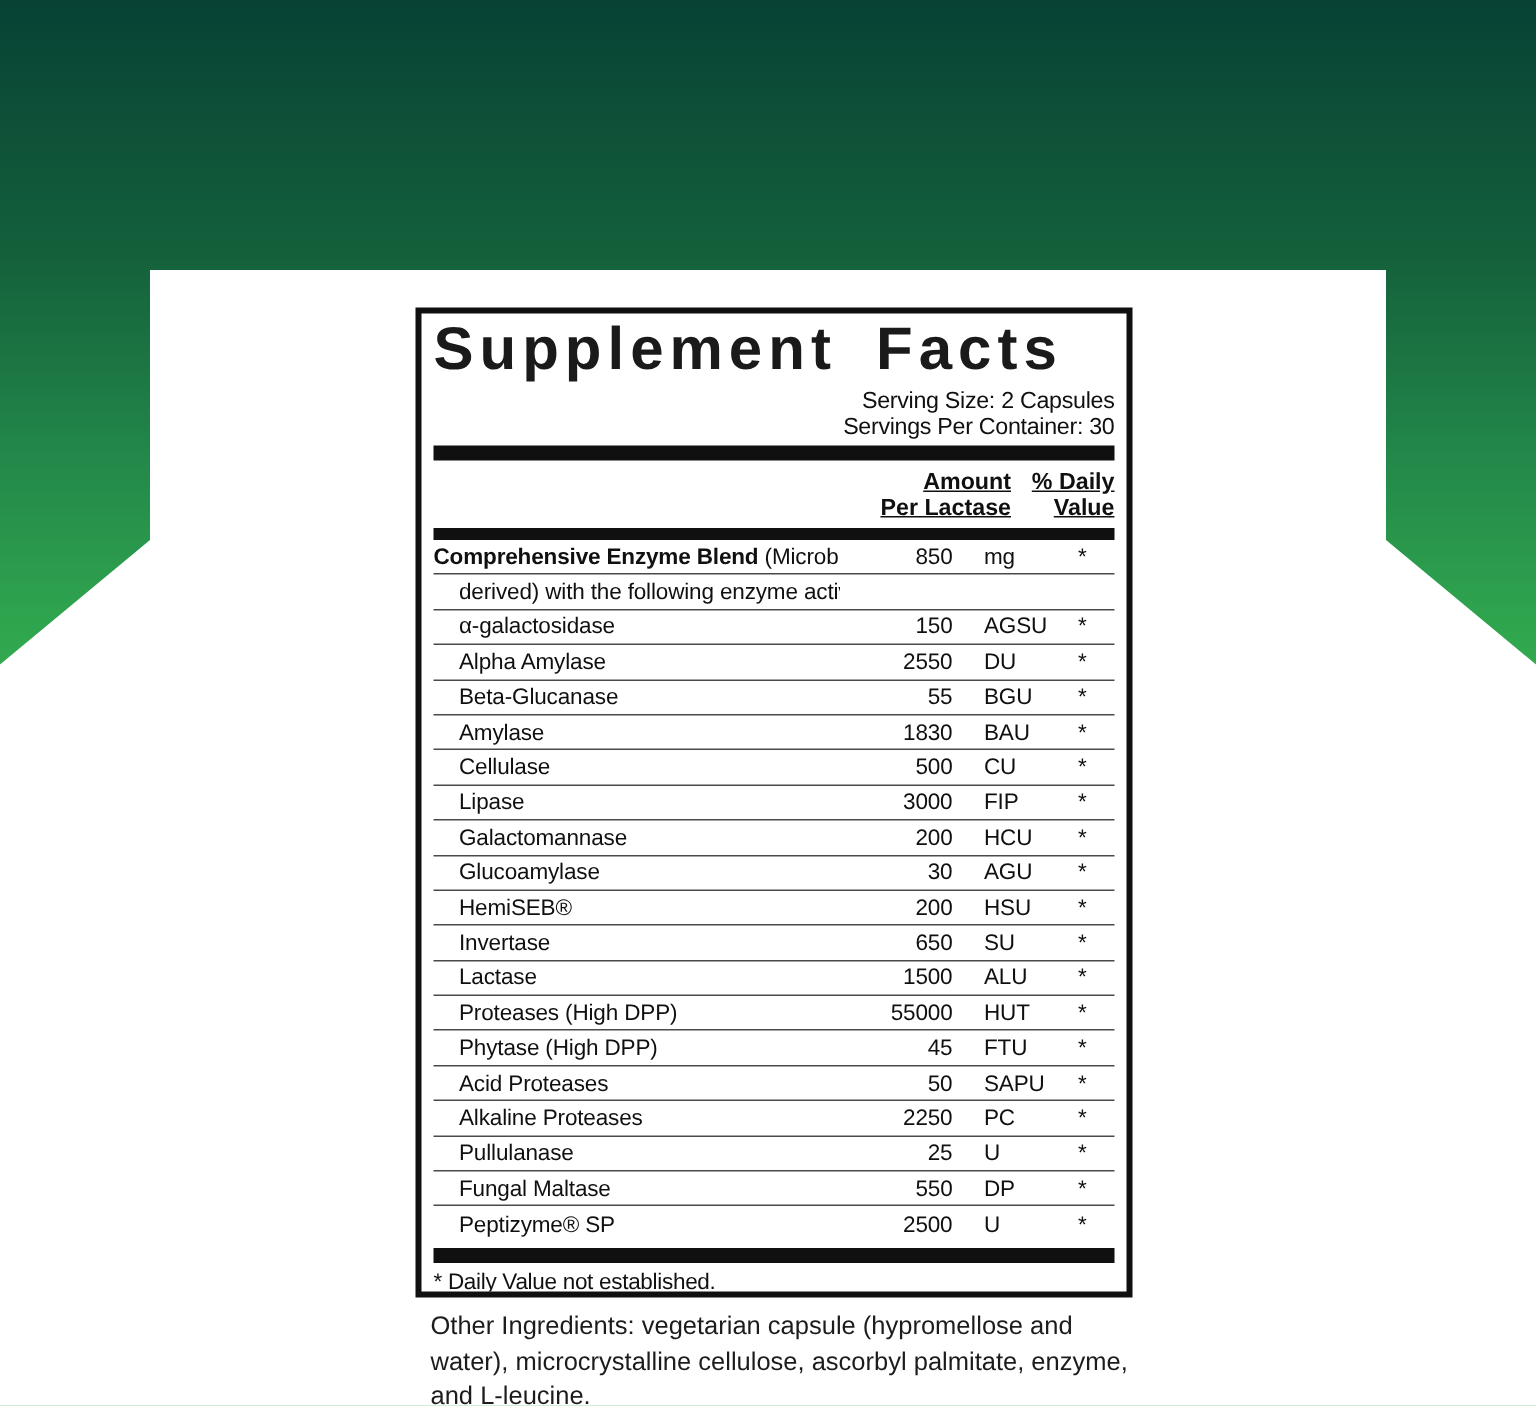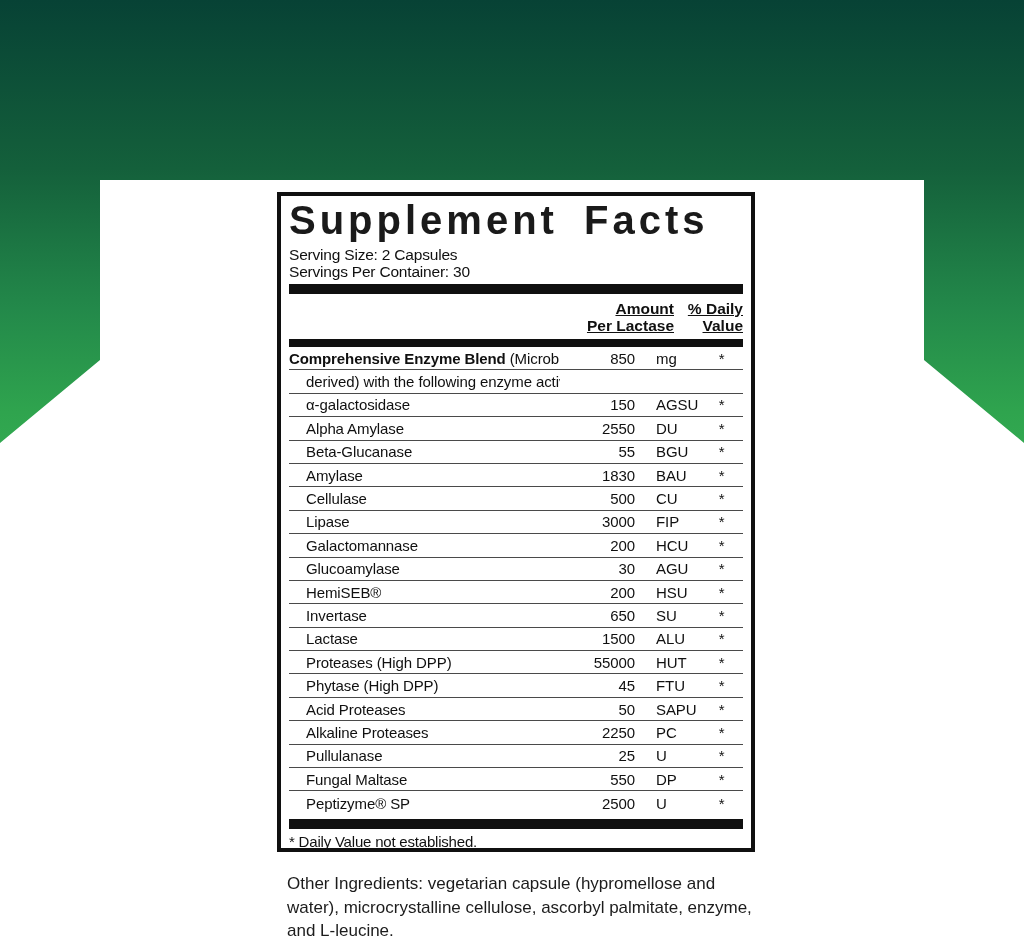--- a/index.html
+++ b/index.html
@@ -23,21 +23,21 @@
   .white-shape {
     position: absolute; inset: 0;
     background: #ffffff;
     clip-path: polygon(
       100px 180px, 924px 180px, 924px 360px,
       1024px 443px, 1024px 937px, 0px 937px,
       0px 443px, 100px 360px);
   }
   .panel {
     position: absolute;
-    left: 277px; top: 192px;
+    left: 277px; top: 205px;
     width: 478px; height: 660px;
     box-sizing: border-box;
     border: 4px solid var(--panel-border, #101010);
     background: #ffffff;
     color: #101010;
     padding: 3px 8px 0 8px;
     overflow: hidden;
   }
   .title {
     margin: 0;
@@ -47,20 +47,21 @@
     letter-spacing: 4px;
     word-spacing: 11px;
     white-space: nowrap;
     color: #1a1a1a;
   }
   .serving-block { margin-top: 5px; }
   .serving {
     font-size: 15.5px;
     line-height: 17px;
     letter-spacing: -0.2px;
+    text-align: right;
   }
   .bar { background: var(--panel-border, #101010); }
   .bar.thick { height: 10px; margin-top: 4px; }
   .bar.mid   { height: 8px; }
   .colheads {
     display: flex;
     align-items: flex-end;
     font-weight: bold;
     font-size: 15.5px;
     line-height: 17px;

